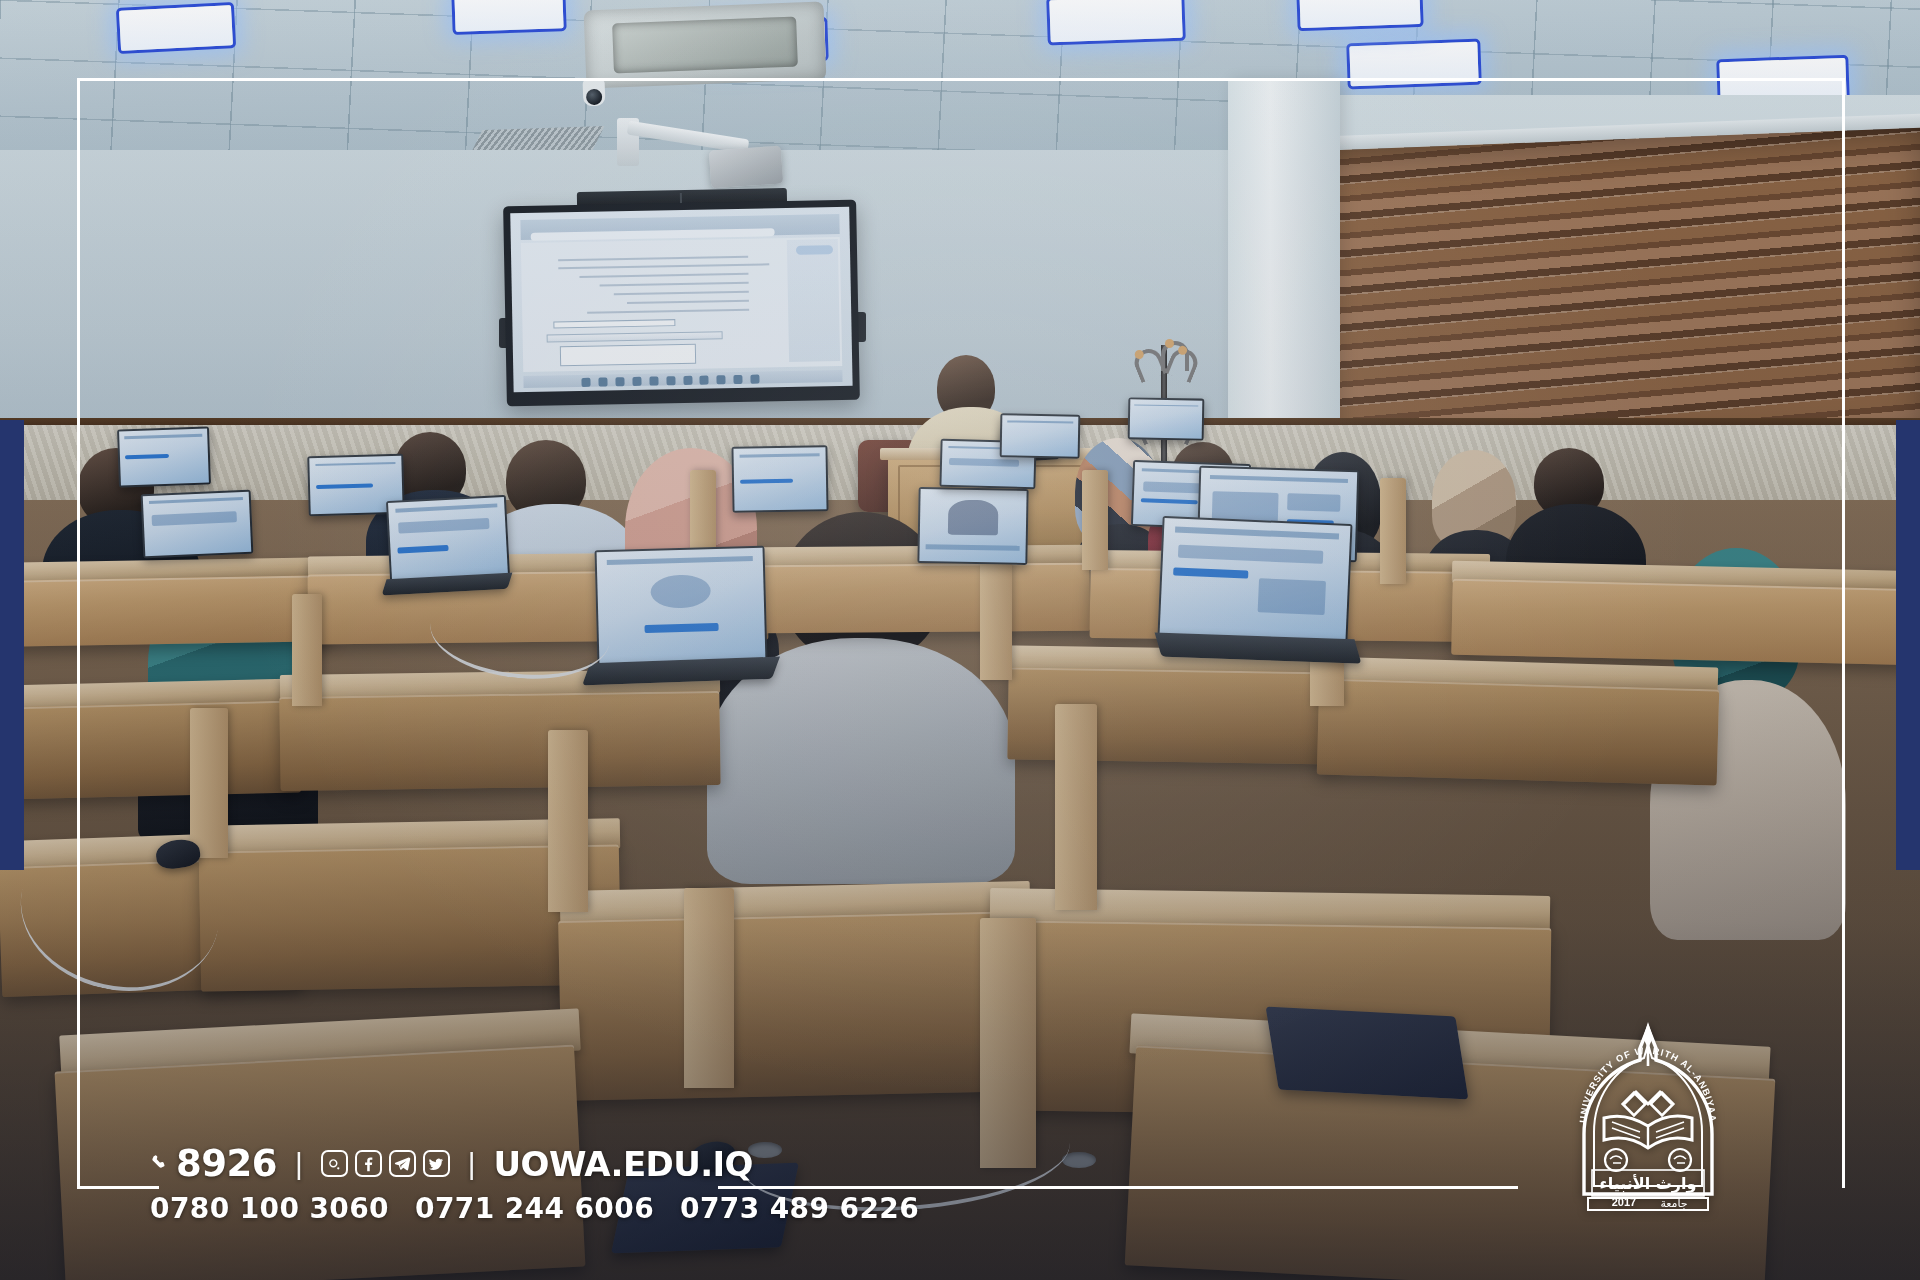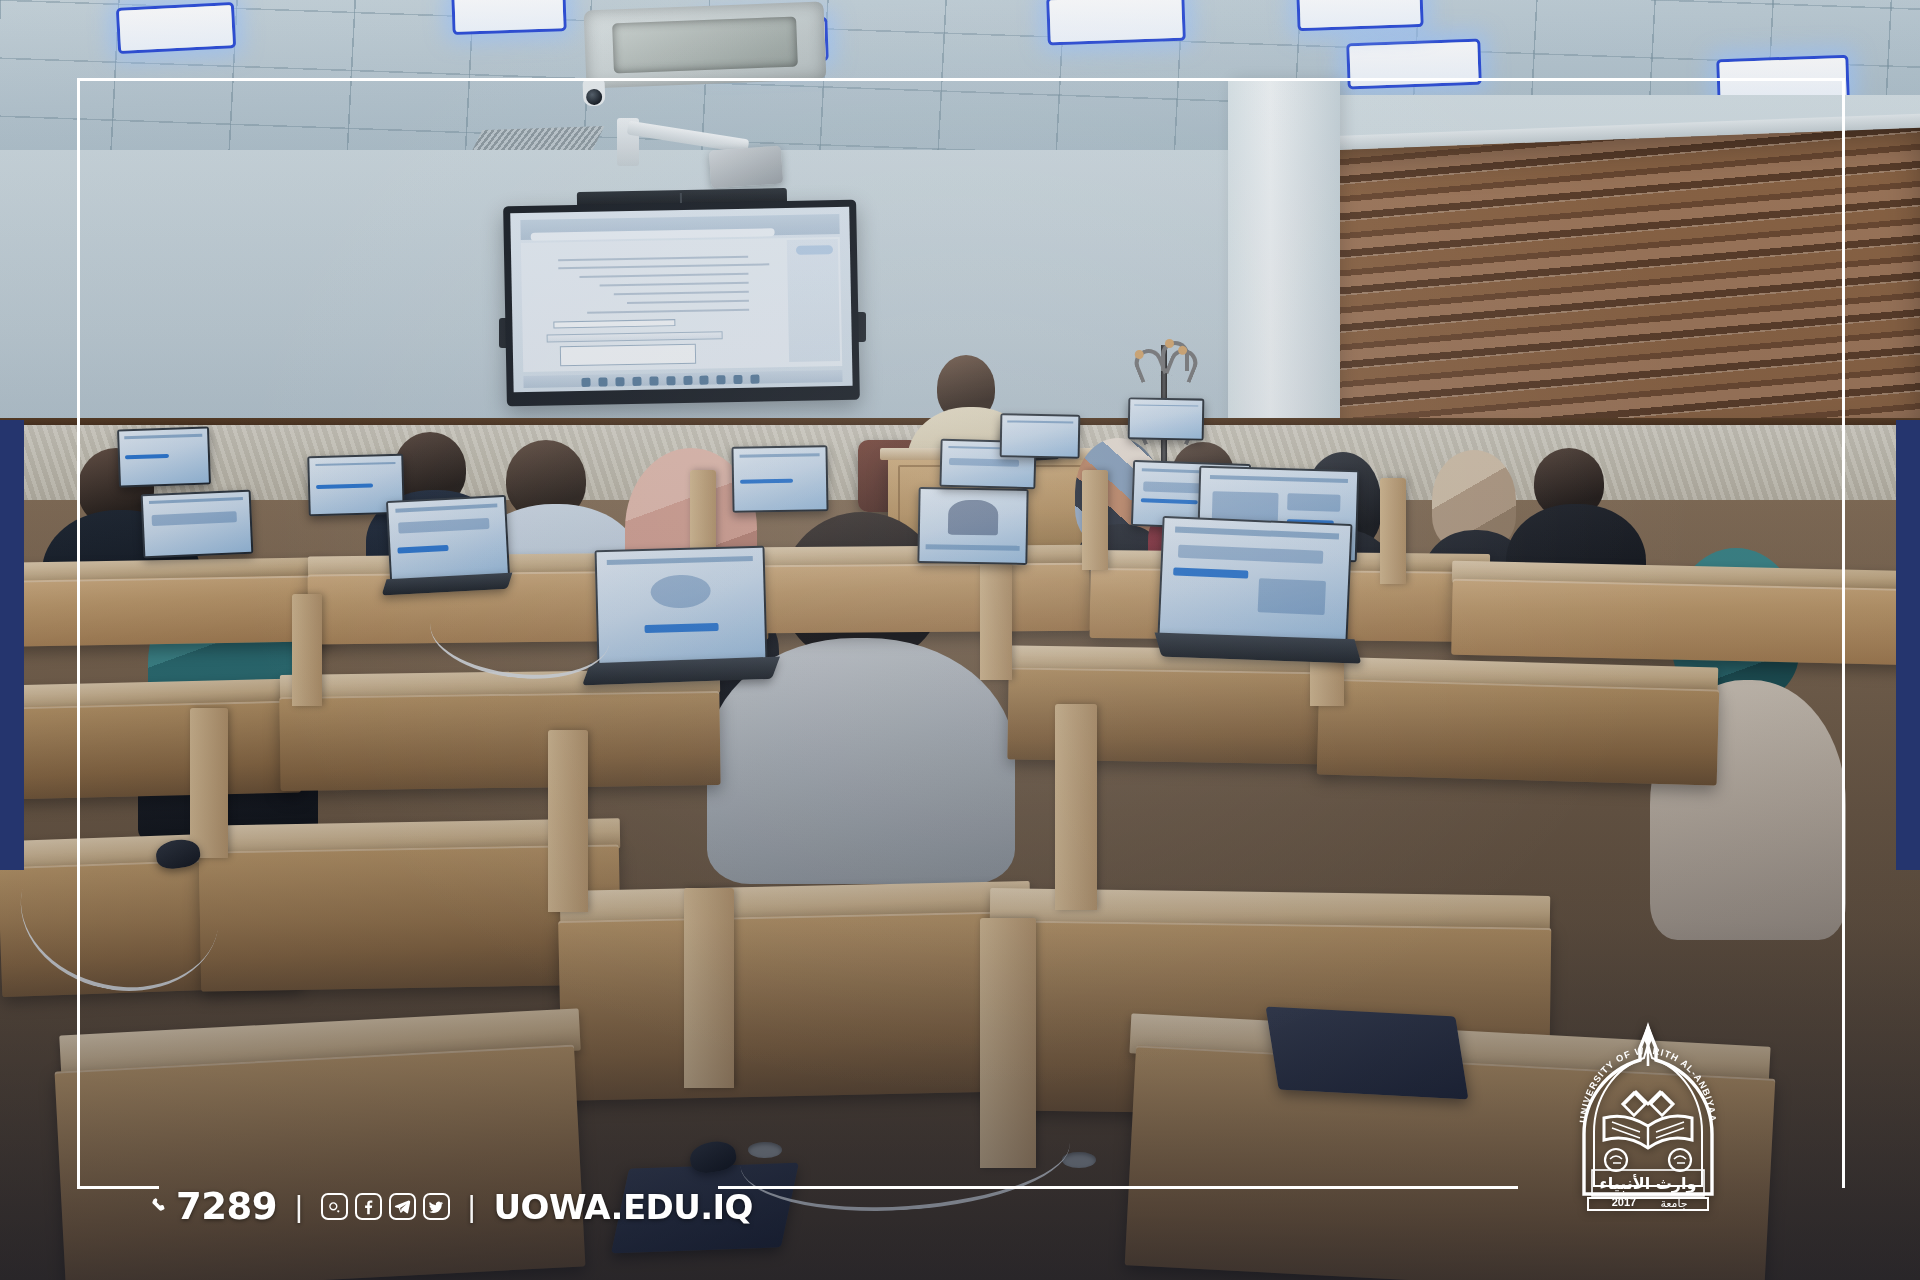--- a/index.html
+++ b/index.html
@@ -647,21 +647,21 @@
 <div class="frame-b-mid"></div>
 
 <div class="footer">
   <div class="f-row1">
     <span class="f-phone">
       <span class="phone-glyph">
         <svg viewBox="0 0 24 24" width="19" height="25" fill="#fff">
           <path d="M6.6 2.3c-.8-.3-1.7.1-2.1.9L3.2 6c-.4.8-.2 1.8.5 2.4 2.6 2.5 5.9 5.8 8.4 8.4.6.6 1.6.8 2.4.4l2.8-1.3c.8-.4 1.2-1.3.9-2.1l-1-2.6c-.3-.8-1.2-1.2-2-1l-2 .6c-.3.1-.6 0-.8-.2l-3.6-3.6c-.2-.2-.3-.5-.2-.8l.6-2c.2-.8-.2-1.7-1-2l-1.6-.9z"></path>
         </svg>
       </span>
-      <span class="f-num">7289</span>
+      <span class="f-num">8926</span>
     </span>
 
     <span class="f-sep">|</span>
 
     <span class="socials">
       <span class="sico">
         <svg viewBox="0 0 24 24" width="16" height="16" fill="none" stroke="#fff" stroke-width="2.1">
           <circle cx="11" cy="11" r="5.2"></circle>
           <circle cx="18.4" cy="18.4" r="1.7" fill="#fff" stroke="none"></circle>
         </svg>
@@ -681,20 +681,25 @@
           <path d="M22.5 5.9c-.8.35-1.6.6-2.5.7.9-.55 1.6-1.4 1.9-2.4-.85.5-1.8.85-2.8 1.05a4.35 4.35 0 0 0-7.4 3.95A12.3 12.3 0 0 1 2.7 4.6a4.35 4.35 0 0 0 1.35 5.8c-.7-.02-1.37-.22-1.95-.53v.05c0 2.1 1.5 3.85 3.5 4.25-.65.18-1.35.2-2 .08a4.36 4.36 0 0 0 4.06 3.02A8.73 8.73 0 0 1 1.5 19.1a12.3 12.3 0 0 0 6.67 1.95c8 0 12.4-6.63 12.4-12.38l-.01-.56c.85-.62 1.58-1.38 2.16-2.25z"></path>
         </svg>
       </span>
     </span>
 
     <span class="f-sep">|</span>
 
     <span class="f-url">UOWA.EDU.IQ</span>
   </div>
 
+  <div class="f-row2">
+    <span>0780 100 3060</span>
+    <span>0771 244 6006</span>
+    <span>0773 489 6226</span>
+  </div>
 </div>
 
 <div class="uni-logo">
   <svg viewBox="0 0 172 190" aria-hidden="true">
     <defs>
       <path id="arcpath" d="M 24 104 A 62 72 0 0 1 148 104" fill="none"></path>
     </defs>
 
     <path d="M86 6 L94 26 L94 38 C128 48 150 78 150 112 L150 172 L22 172 L22 112 C22 78 44 48 78 38 L78 26 Z" fill="none" stroke="#fff" stroke-width="3.4"></path>
 

